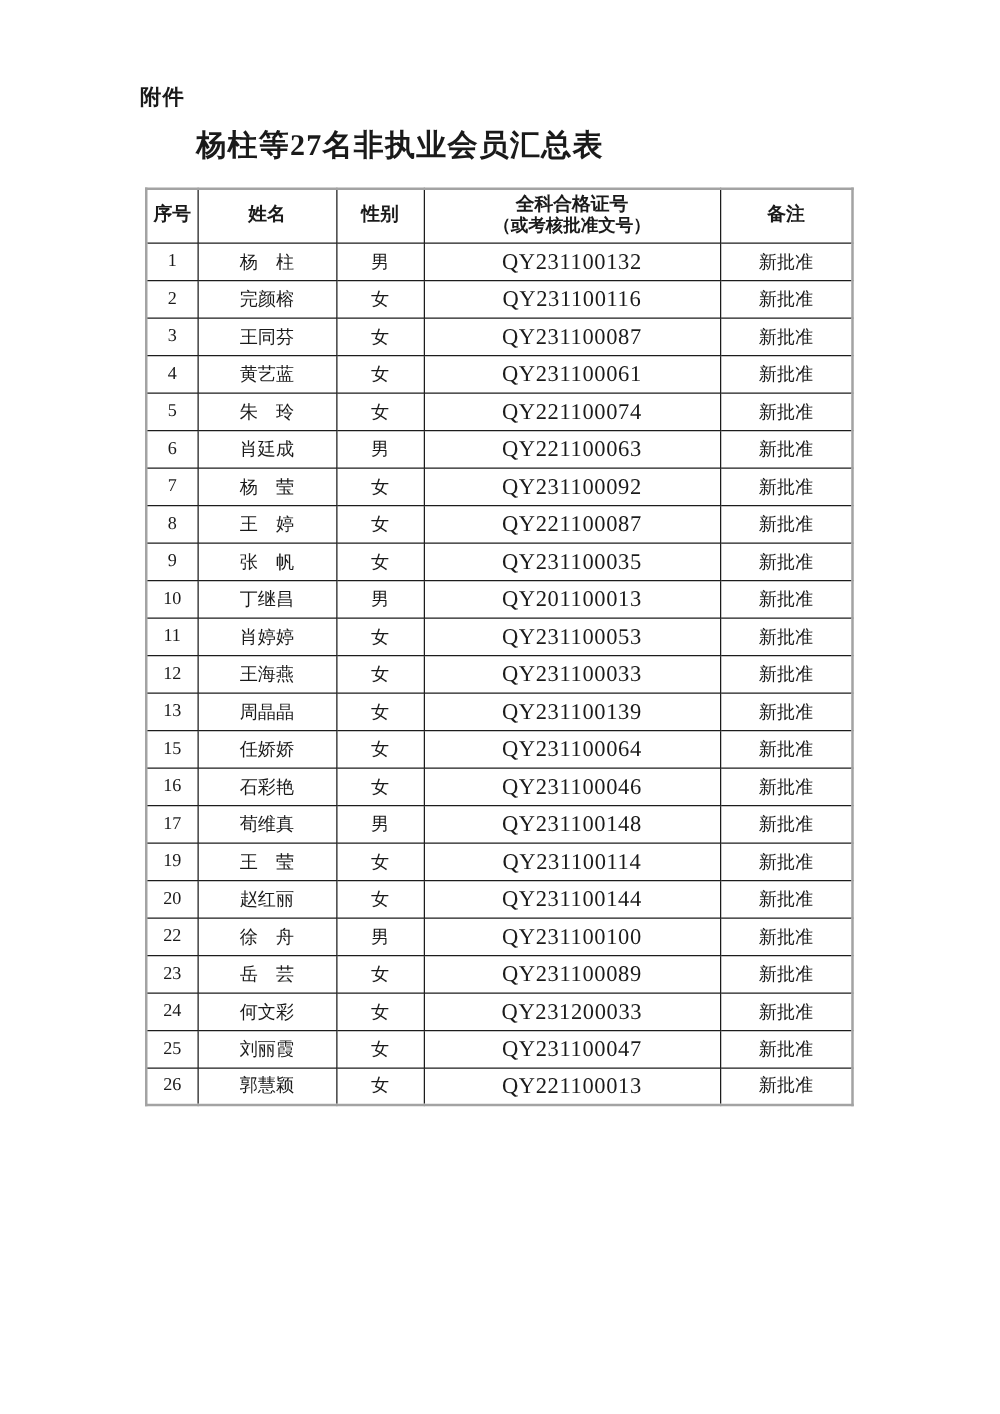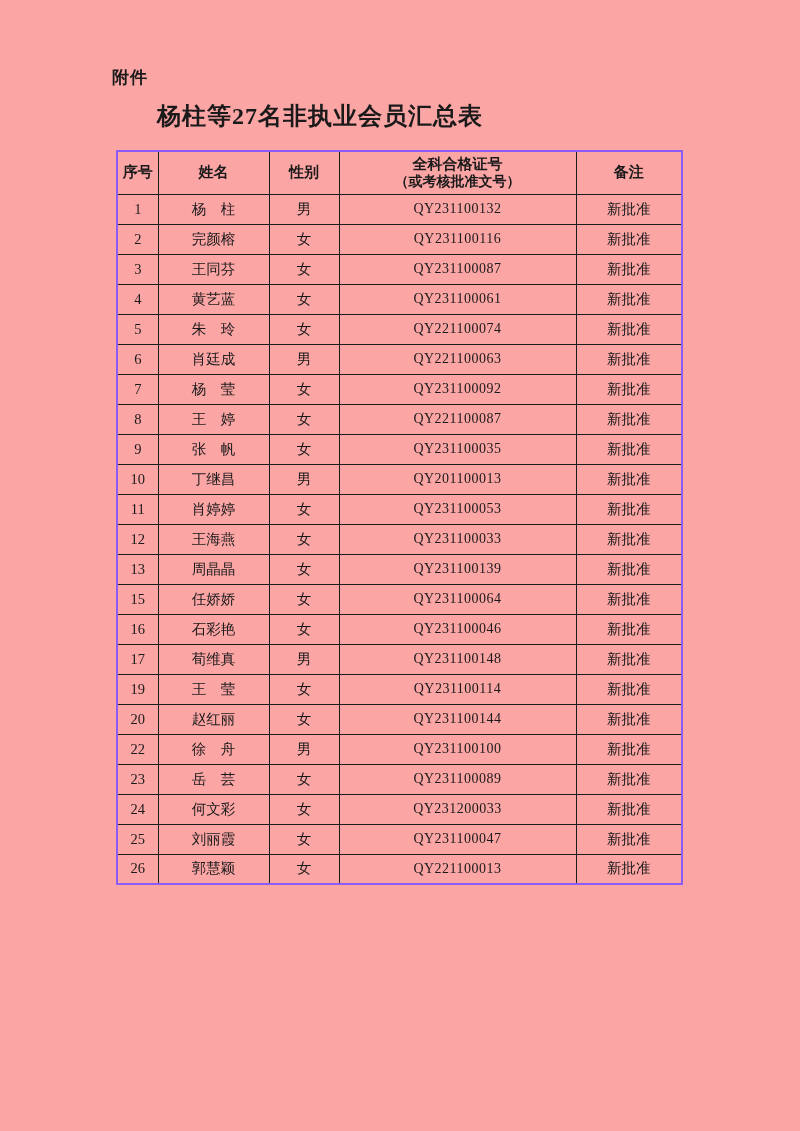--- a/index.html
+++ b/index.html
@@ -5,21 +5,21 @@
   html, body {
     margin: 0;
     padding: 0;
     background: #e8e8e8;
   }
   .page {
     position: relative;
     width: 800px;
     height: 1131px;
     margin: 0 auto;
-    background: #fca5a5;
+    background: #ffffff;
     font-family: "Liberation Serif", "DejaVu Serif", serif;
     color: #1a1a1a;
     overflow: hidden;
   }
   .attachment-label {
     position: absolute;
     left: 112px;
     top: 66px;
     font-size: 17px;
     font-weight: bold;
@@ -36,21 +36,21 @@
     letter-spacing: 1px;
     margin: 0;
   }
   table.members {
     position: absolute;
     left: 116px;
     top: 150px;
     width: 565px;
     border-collapse: collapse;
     table-layout: fixed;
-    border: 2px solid #8b5cf6;
+    border: 2px solid #a3a3a3;
   }
   table.members th,
   table.members td {
     border: 1.5px solid #1c1c1c;
     text-align: center;
     vertical-align: middle;
     padding: 0 2px;
     overflow: hidden;
     white-space: nowrap;
   }
@@ -67,21 +67,21 @@
     font-weight: bold;
   }
   table.members tbody tr {
     height: 30px;
   }
   table.members td {
     font-size: 14.5px;
     font-weight: normal;
   }
   table.members td.cell-cert {
-    font-size: 14px;
+    font-size: 18px;
     letter-spacing: 0.5px;
   }
 </style>
 </head>
 <body>
 
 <div class="page">
 
   <div class="attachment-label">附件</div>
 

